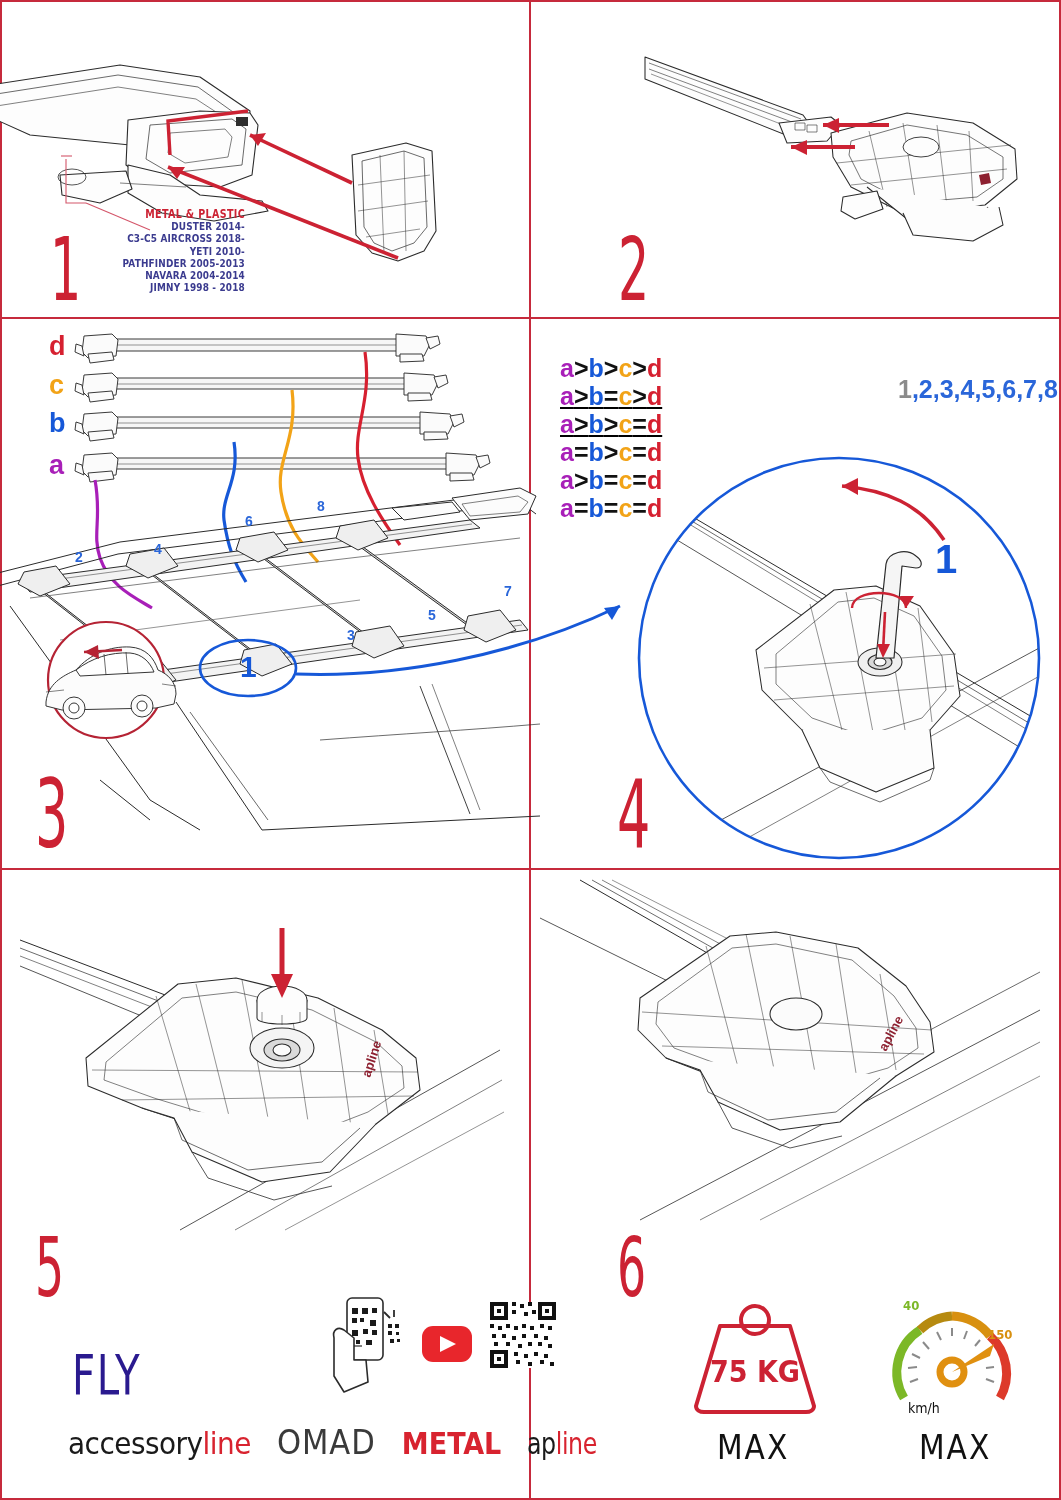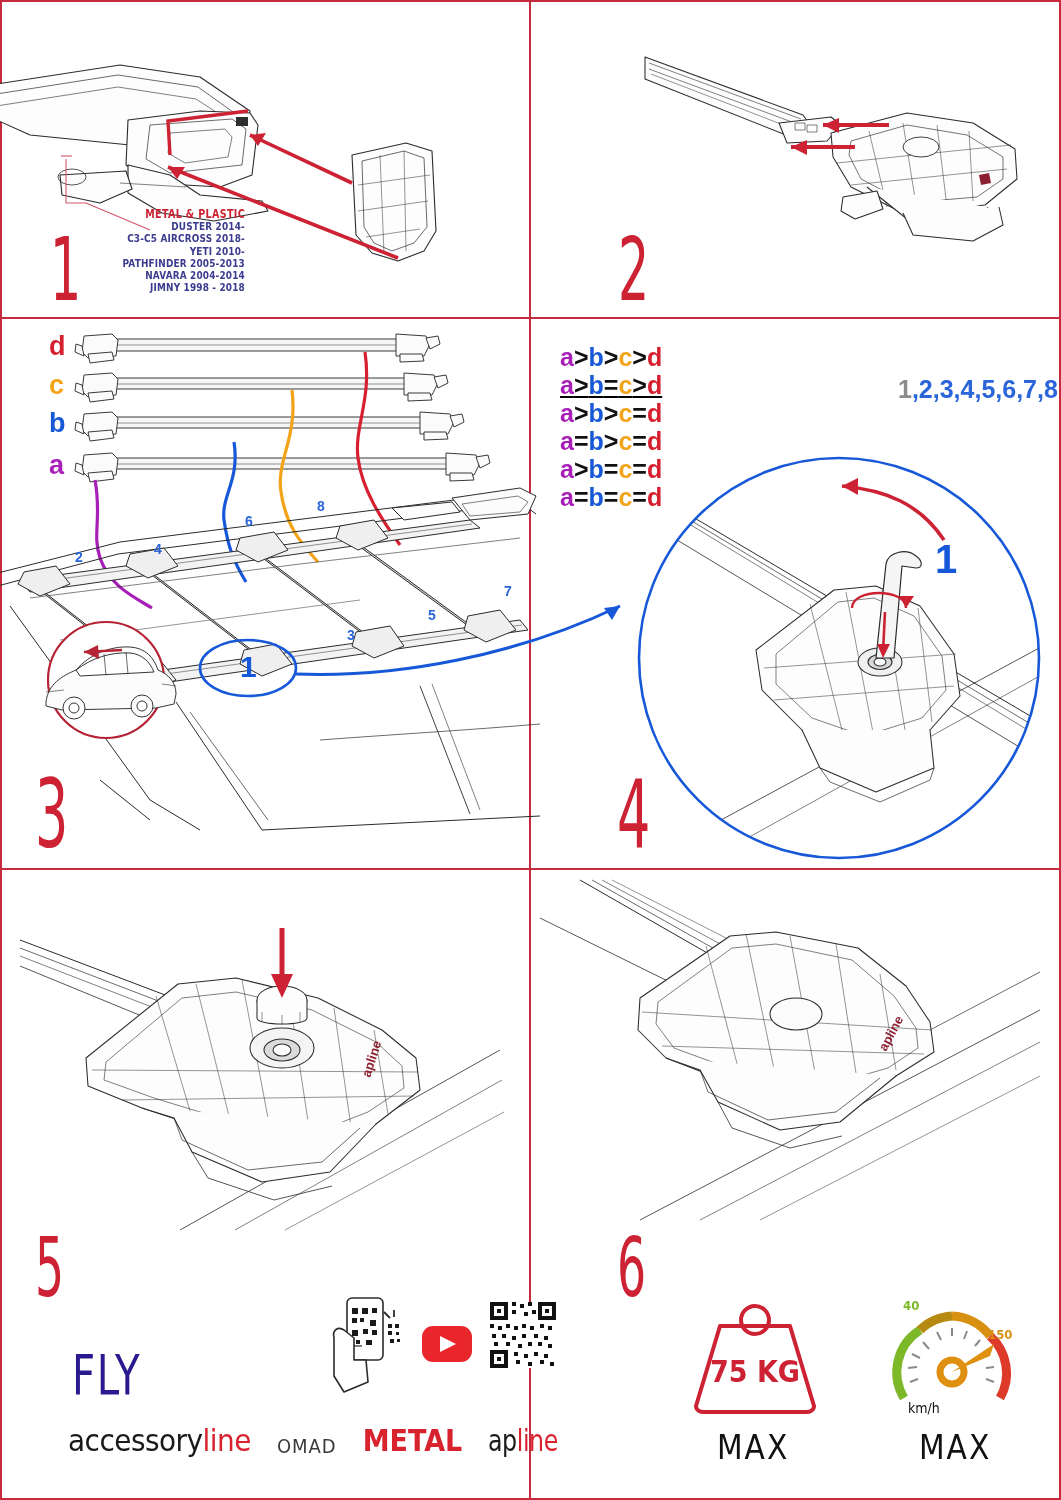--- a/index.html
+++ b/index.html
@@ -70,21 +70,21 @@
     font-family:"DejaVu Sans Condensed","Liberation Sans", sans-serif;
     font-weight:400; transform:scaleX(0.8); transform-origin:left center;
   }
   .brandrow { position:absolute; display:flex; align-items:flex-end; gap:26px; }
   .bw { font-size:31px; font-weight:400; line-height:1;
         font-family:"DejaVu Sans Condensed","Liberation Sans", sans-serif;
         letter-spacing:-0.5px; white-space:nowrap; }
   .bw.ap { transform:scaleX(0.85); transform-origin:left bottom; }
   .bw .k { color:#1a1a1a; }
   .bw .r { color:#d8232f; }
-  .bw.omad { color:#3a3a3a; font-size:20px; letter-spacing:1px;text-align:right; }
+  .bw.omad { color:#3a3a3a; font-size:34px; letter-spacing:1px;text-align:right; }
   .bw.omay { color:#d8232f; font-weight:bold; font-size:30px; letter-spacing:0px; }
 
   .maxlabel { position:absolute; font-size:33px; color:#111; letter-spacing:2px;
               font-family:"DejaVu Sans Condensed","Liberation Sans", sans-serif; }
   .kmh { position:absolute; font-size:14px; color:#111;
          font-family:"DejaVu Sans Condensed","Liberation Sans", sans-serif; }
   .gaugetick { position:absolute; font-size:13px; font-weight:bold;
                font-family:"DejaVu Sans Condensed","Liberation Sans", sans-serif; }
   .kgtext { font-size:30px; font-weight:bold; fill:#cc2233;
             font-family:"DejaVu Sans Condensed","Liberation Sans", sans-serif; }
@@ -265,24 +265,24 @@
   <g fill="none" stroke-width="3.2">
     <path d="M365,22 C372,70 354,96 358,128 C362,160 382,190 400,215" stroke="#d62030"></path>
     <path d="M292,60 C298,108 276,130 281,162 C286,196 300,212 318,232" stroke="#f2a317"></path>
     <path d="M234,112 C240,150 221,166 224,190 C228,218 234,232 246,252" stroke="#1658d8"></path>
     <path d="M95,150 C102,188 92,204 100,228 C110,256 132,266 152,278" stroke="#a81fb8"></path>
   </g>
 </svg>
 </div>
 
 <div class="eqbox" style="left:560px;top:343px;"></div>
-<div class="panel" style="left:560px;top:343px;">
+<div class="panel" style="left:560px;top:354px;">
   <div class="eqbox" style="position:relative;left:0;top:0;"><span style="color: rgb(168, 31, 184);">a</span><span style="color: rgb(17, 17, 17);">&gt;</span><span style="color: rgb(22, 88, 216);">b</span><span style="color: rgb(17, 17, 17);">&gt;</span><span style="color: rgb(242, 163, 23);">c</span><span style="color: rgb(17, 17, 17);">&gt;</span><span style="color: rgb(214, 32, 48);">d</span></div>
   <div class="eqbox" style="position:relative;text-decoration:underline;"><span style="color: rgb(168, 31, 184);">a</span><span style="color: rgb(17, 17, 17);">&gt;</span><span style="color: rgb(22, 88, 216);">b</span><span style="color: rgb(17, 17, 17);">=</span><span style="color: rgb(242, 163, 23);">c</span><span style="color: rgb(17, 17, 17);">&gt;</span><span style="color: rgb(214, 32, 48);">d</span></div>
-  <div class="eqbox" style="position:relative;"><span style="color: rgb(168, 31, 184);">a</span><span style="color: rgb(17, 17, 17);">&gt;</span><span style="color: rgb(22, 88, 216);">b</span><span style="color: rgb(17, 17, 17);">&gt;</span><span style="color: rgb(242, 163, 23);">c</span><span style="color: rgb(17, 17, 17);">=</span><span style="color: rgb(214, 32, 48);">d</span></div>
+  <div class="eqbox" style="position:relative;text-decoration:underline;"><span style="color: rgb(168, 31, 184);">a</span><span style="color: rgb(17, 17, 17);">&gt;</span><span style="color: rgb(22, 88, 216);">b</span><span style="color: rgb(17, 17, 17);">&gt;</span><span style="color: rgb(242, 163, 23);">c</span><span style="color: rgb(17, 17, 17);">=</span><span style="color: rgb(214, 32, 48);">d</span></div>
   <div class="eqbox" style="position:relative;"><span style="color: rgb(168, 31, 184);">a</span><span style="color: rgb(17, 17, 17);">=</span><span style="color: rgb(22, 88, 216);">b</span><span style="color: rgb(17, 17, 17);">&gt;</span><span style="color: rgb(242, 163, 23);">c</span><span style="color: rgb(17, 17, 17);">=</span><span style="color: rgb(214, 32, 48);">d</span></div>
   <div class="eqbox" style="position:relative;"><span style="color: rgb(168, 31, 184);">a</span><span style="color: rgb(17, 17, 17);">&gt;</span><span style="color: rgb(22, 88, 216);">b</span><span style="color: rgb(17, 17, 17);">=</span><span style="color: rgb(242, 163, 23);">c</span><span style="color: rgb(17, 17, 17);">=</span><span style="color: rgb(214, 32, 48);">d</span></div>
   <div class="eqbox" style="position:relative;"><span style="color: rgb(168, 31, 184);">a</span><span style="color: rgb(17, 17, 17);">=</span><span style="color: rgb(22, 88, 216);">b</span><span style="color: rgb(17, 17, 17);">=</span><span style="color: rgb(242, 163, 23);">c</span><span style="color: rgb(17, 17, 17);">=</span><span style="color: rgb(214, 32, 48);">d</span></div>
 </div>
 
 <div class="panel" style="left:0;top:480px;">
 <svg width="540" height="370" viewBox="0 0 540 370">
   <g fill="none" stroke="#2b2b2b" stroke-width="1">
 
     <path d="M-10,95 L120,62 L470,18 L520,22 L536,34"></path>

